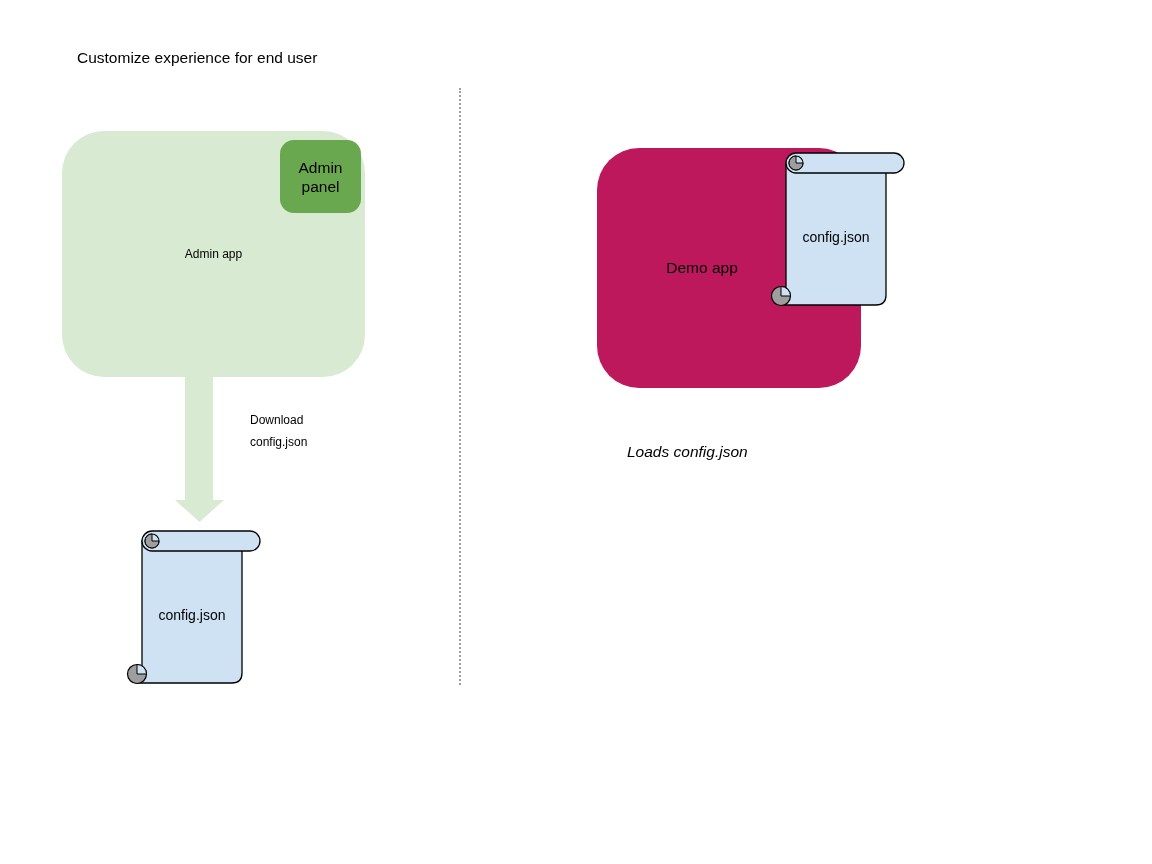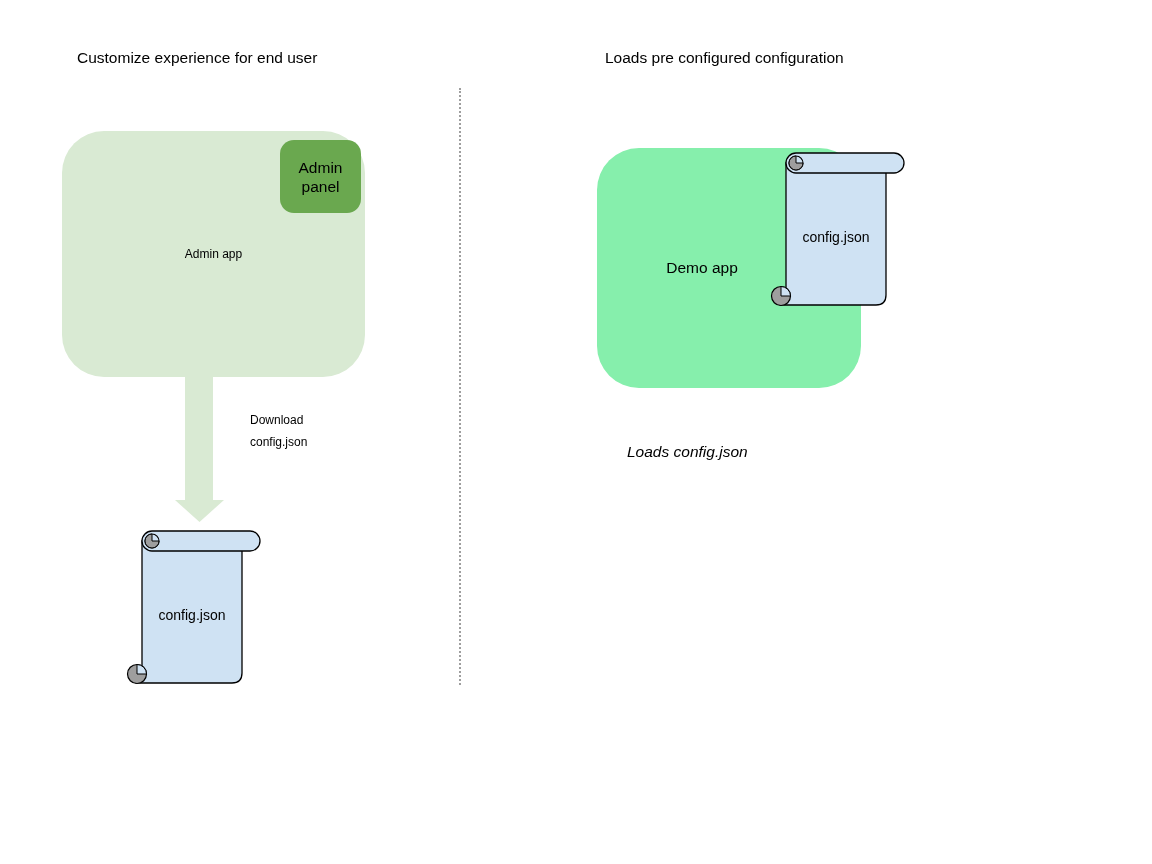--- a/index.html
+++ b/index.html
@@ -9,42 +9,41 @@
   }
   .abs{position:absolute;}
   .title{font-size:15.5px;line-height:22px;color:#000;}
   .app-box{border-radius:42px;}
   #admin-app{left:62px;top:131px;width:303px;height:246px;background:#d9ead3;
     display:flex;align-items:center;justify-content:center;}
   #admin-app .app-label{font-size:12px;}
   #admin-panel{position:absolute;right:4px;top:9px;width:81px;height:73px;background:#6aa84f;
     border-radius:14px;display:flex;align-items:center;justify-content:flex-end;text-align:center;
     font-size:15.5px;line-height:19px;padding:0 6px;box-sizing:border-box;}
-  #demo-app{left:597px;top:148px;width:264px;height:240px;background:#86efac;}
+  #demo-app{left:597px;top:148px;width:264px;height:240px;background:#be185d;}
   #demo-app .label-wrap{position:absolute;left:0;top:0;width:210px;height:100%;
     display:flex;align-items:center;justify-content:center;font-size:15.5px;}
   #divider{left:459px;top:88px;height:597px;width:0;border-left:2px dotted #9e9e9e;}
   #arrow-down{left:171px;top:376px;}
   #download-label{left:250px;top:409px;width:130px;font-size:12px;line-height:22px;
     white-space:pre-line;}
   .scroll{width:138px;height:160px;}
   #scroll-left{left:125px;top:529px;}
   #scroll-right{left:769px;top:151px;}
   .scroll .scroll-label{position:absolute;left:17px;top:76px;width:100px;height:20px;
     text-align:center;font-size:14px;line-height:20px;}
   #caption-right{left:627px;top:443px;font-size:15.5px;font-style:italic;}
 </style>
 </head>
 <body>
 
 <div id="canvas">
 
   <div class="abs title" style="left:77px;top:47px;">Customize experience for end user</div>
 
-  <div class="abs title" style="left:605px;top:47px;">Loads pre configured configuration</div>
 
   <div id="divider" class="abs"></div>
 
   <div id="admin-app" class="abs app-box">
     <span class="app-label">Admin app</span>
     <div id="admin-panel">
       <span>Admin panel</span>
     </div>
   </div>
 

